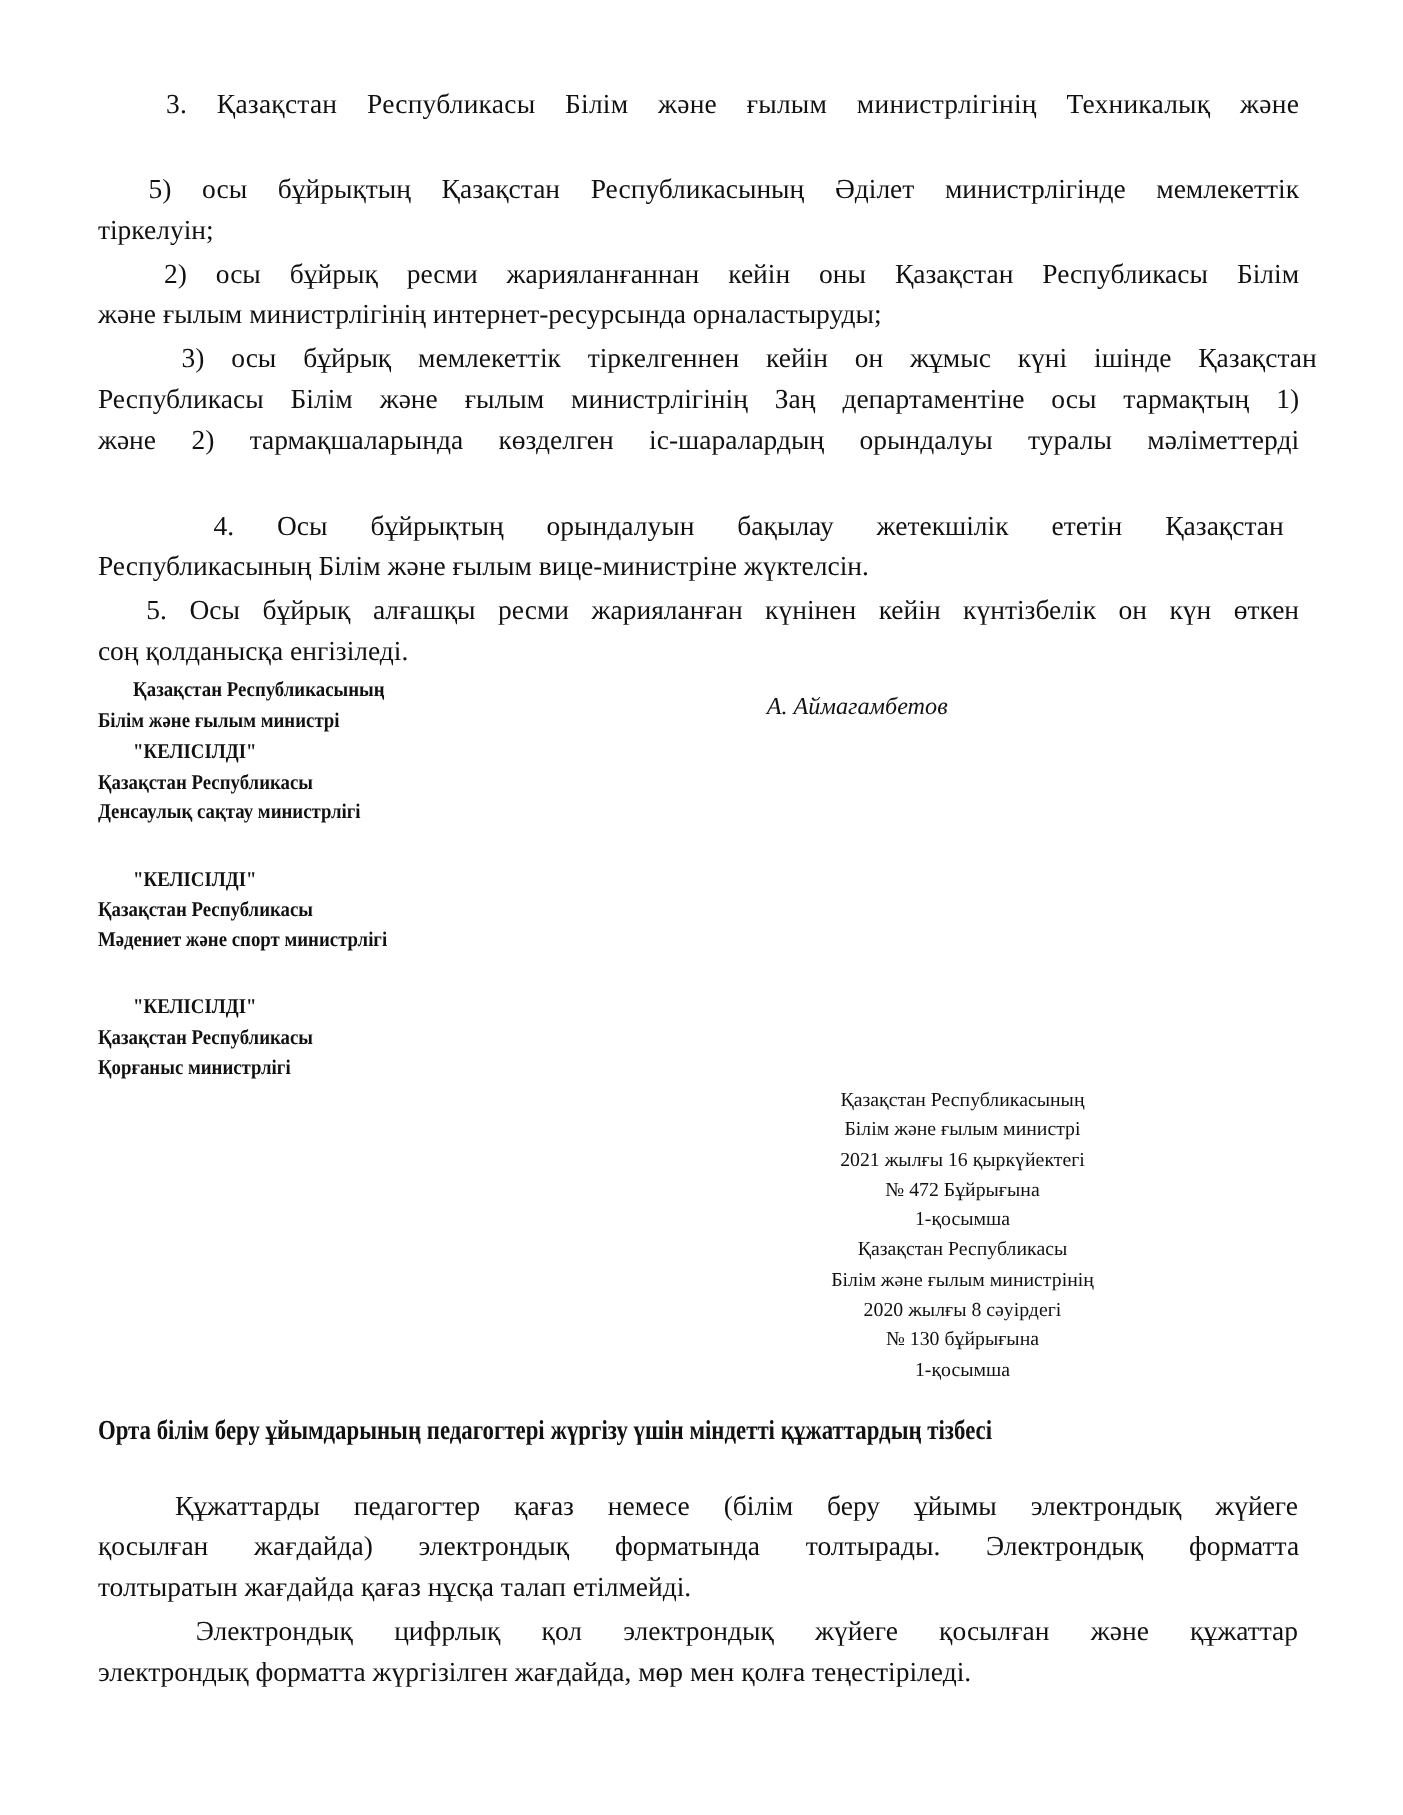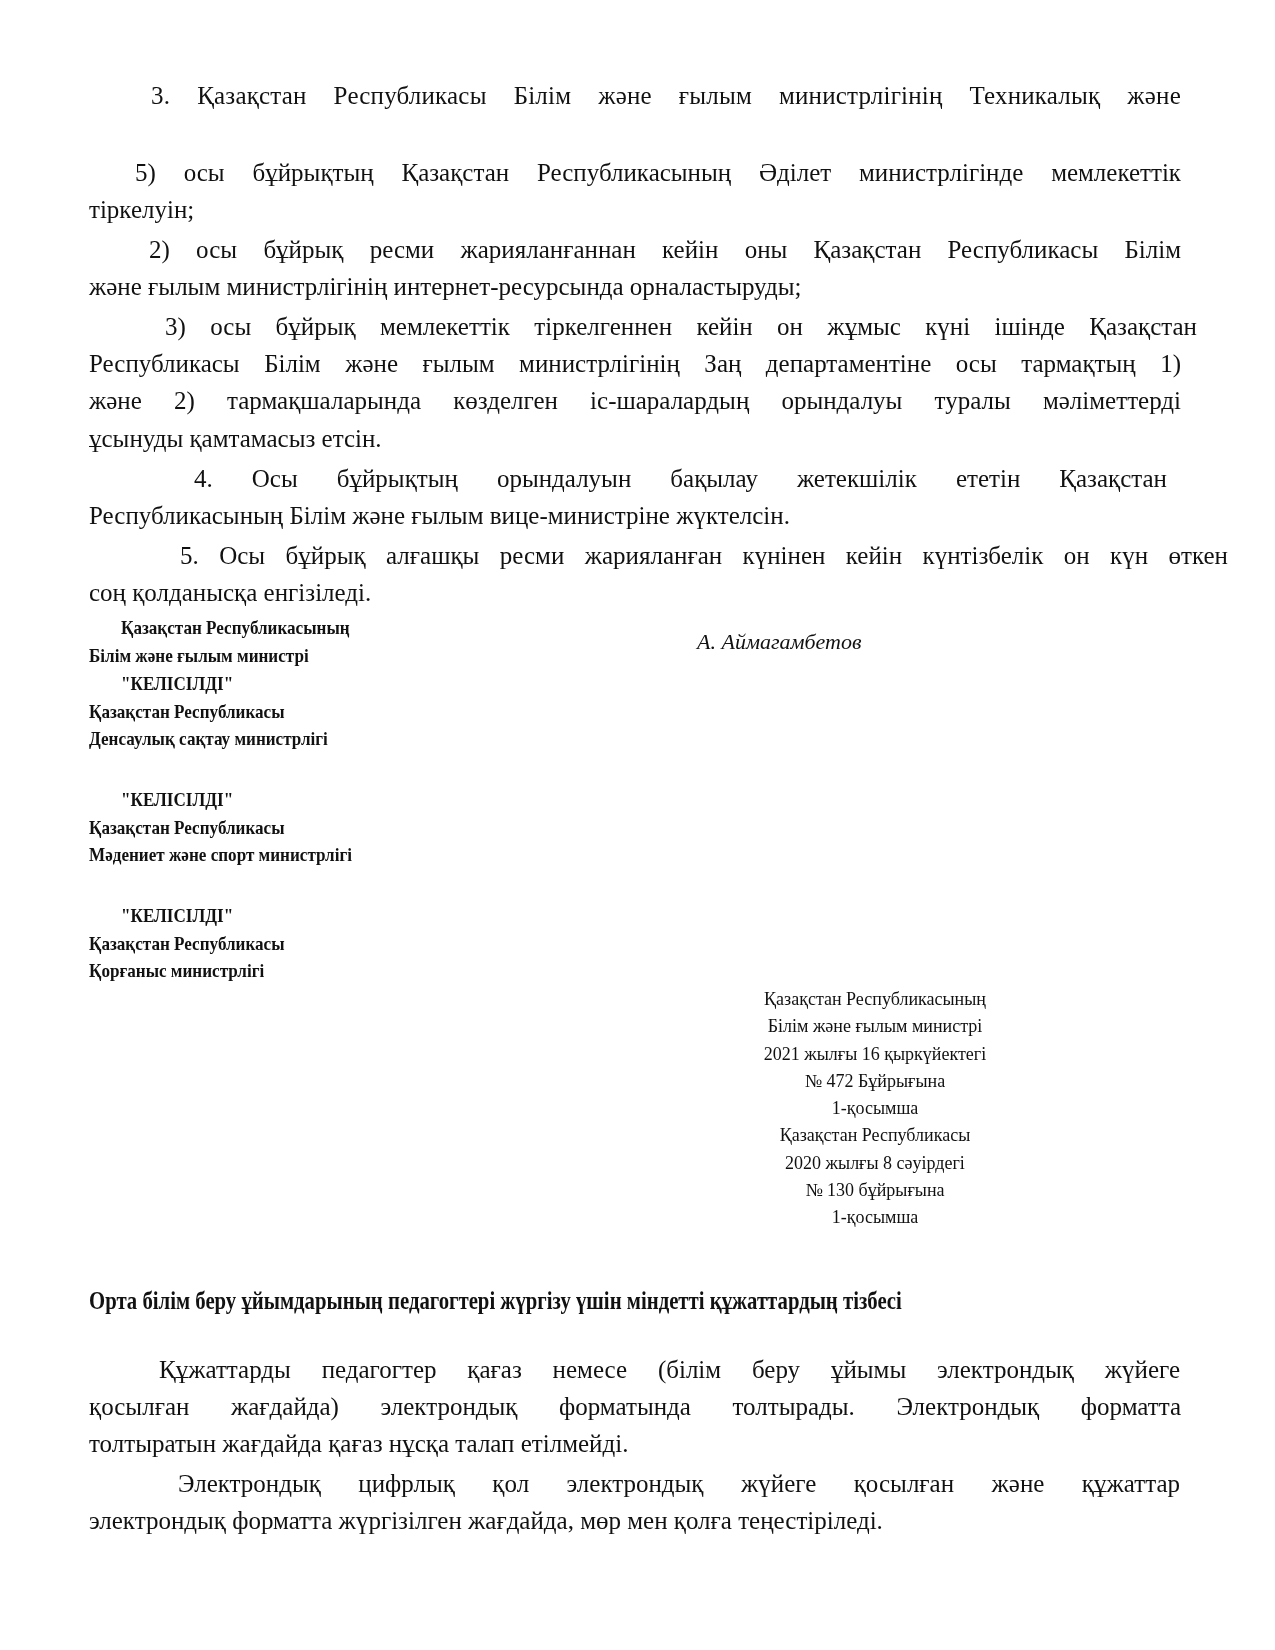--- a/index.html
+++ b/index.html
@@ -38,24 +38,23 @@
 <div class="page">
 
   <div class="line just" style="top:78px; left:151px; width:1030px; letter-spacing:0.2px;">3. Қазақстан Республикасы Білім және ғылым министрлігінің Техникалық және</div>
   <div class="line just" style="top:155px; left:135px; width:1046px;">5) осы бұйрықтың Қазақстан Республикасының Әділет министрлігінде мемлекеттік</div>
   <div class="line" style="top:192px;">тіркелуін;</div>
   <div class="line just" style="top:232px; left:149px; width:1032px;">2) осы бұйрық ресми жарияланғаннан кейін оны Қазақстан Республикасы Білім</div>
   <div class="line" style="top:269px;">және ғылым министрлігінің интернет-ресурсында орналастыруды;</div>
   <div class="line just" style="top:309px; left:149px; width:1032px;margin-left:16px;">3) осы бұйрық мемлекеттік тіркелгеннен кейін он жұмыс күні ішінде Қазақстан</div>
   <div class="line just" style="top:346px;">Республикасы Білім және ғылым министрлігінің Заң департаментіне осы тармақтың 1)</div>
   <div class="line just" style="top:383px;">және 2) тармақшаларында көзделген іс-шаралардың орындалуы туралы мәліметтерді</div>
-  <div class="line" style="top:421px;">ұсынуды қамтамасыз етсін.</div>
   <div class="line just" style="top:461px; left:194px; width:973px;">4. Осы бұйрықтың орындалуын бақылау жетекшілік ететін Қазақстан</div>
   <div class="line" style="top:498px;">Республикасының Білім және ғылым вице-министріне жүктелсін.</div>
-  <div class="line just" style="top:538px; left:133px; width:1048px;margin-left:47px;">5. Осы бұйрық алғашқы ресми жарияланған күнінен кейін күнтізбелік он күн өткен</div>
+  <div class="line just" style="top:538px; left:133px; width:1048px;">5. Осы бұйрық алғашқы ресми жарияланған күнінен кейін күнтізбелік он күн өткен</div>
   <div class="line" style="top:575px;">соң қолданысқа енгізіледі.</div>
 
   <div class="sig ind" style="top:614px;">Қазақстан Республикасының</div>
   <div class="sig" style="top:642px;">Білім және ғылым министрі</div>
   <div class="signame">А. Аймагамбетов</div>
 
   <div class="sig ind" style="top:670px;">"КЕЛІСІЛДІ"</div>
   <div class="sig" style="top:698px;">Қазақстан Республикасы</div>
   <div class="sig" style="top:725px;">Денсаулық сақтау министрлігі</div>
 
@@ -67,20 +66,21 @@
   <div class="sig" style="top:930px;">Қазақстан Республикасы</div>
   <div class="sig" style="top:957px;">Қорғаныс министрлігі</div>
 
   <div class="annex">
     <div>Қазақстан Республикасының</div>
     <div>Білім және ғылым министрі</div>
     <div>2021 жылғы 16 қыркүйектегі</div>
     <div>№ 472 Бұйрығына</div>
     <div>1-қосымша</div>
     <div>Қазақстан Республикасы</div>
+    <div>Білім және ғылым министрінің</div>
     <div>2020 жылғы 8 сәуірдегі</div>
     <div>№ 130 бұйрығына</div>
     <div>1-қосымша</div>
   </div>
 
   <div class="heading">Орта білім беру ұйымдарының педагогтері жүргізу үшін міндетті құжаттардың тізбесі</div>
 
   <div class="line just" style="top:1389px;">қосылған жағдайда) электрондық форматында толтырады. Электрондық форматта</div>
   <div class="line just" style="top:1352px; left:159px; width:1021px;">Құжаттарды педагогтер қағаз немесе (білім беру ұйымы электрондық жүйеге</div>
   <div class="line" style="top:1426px;">толтыратын жағдайда қағаз нұсқа талап етілмейді.</div>

